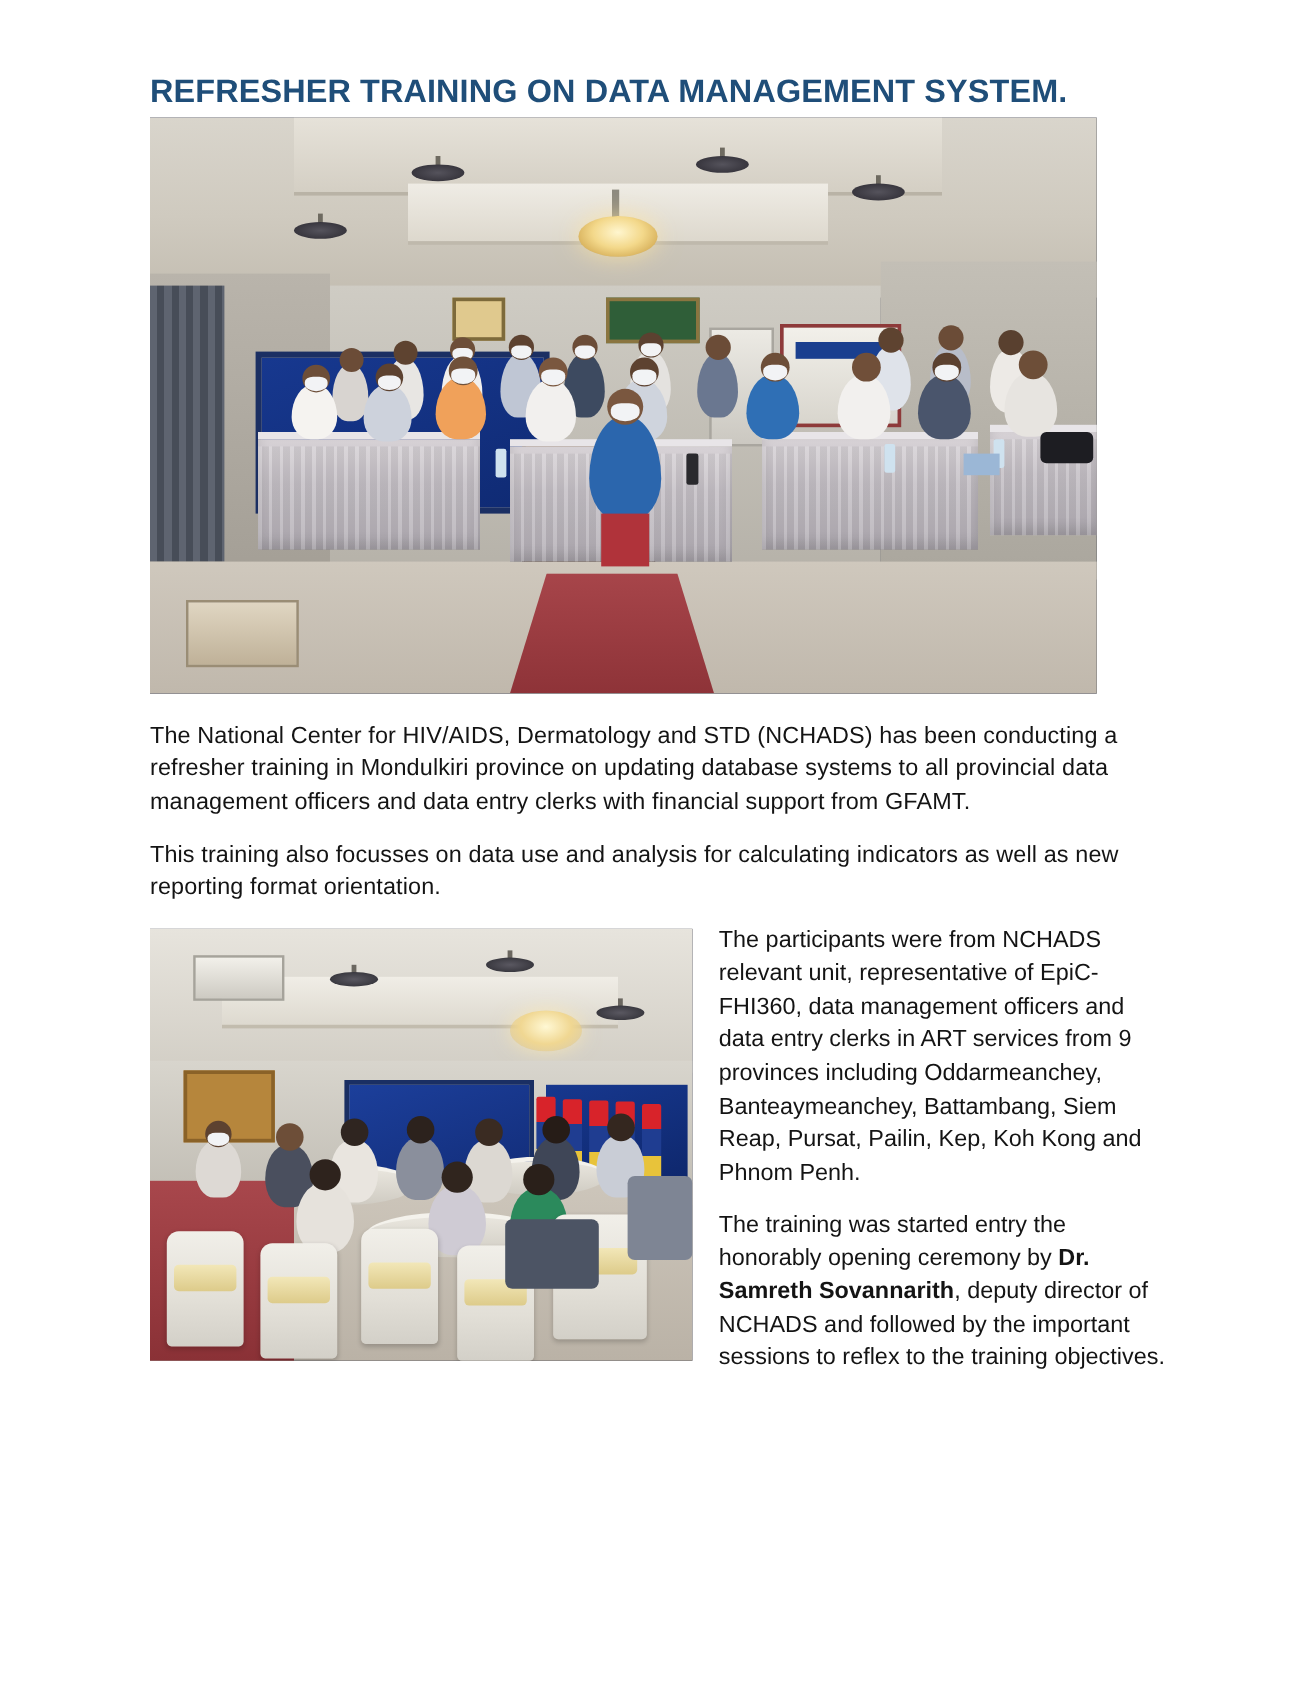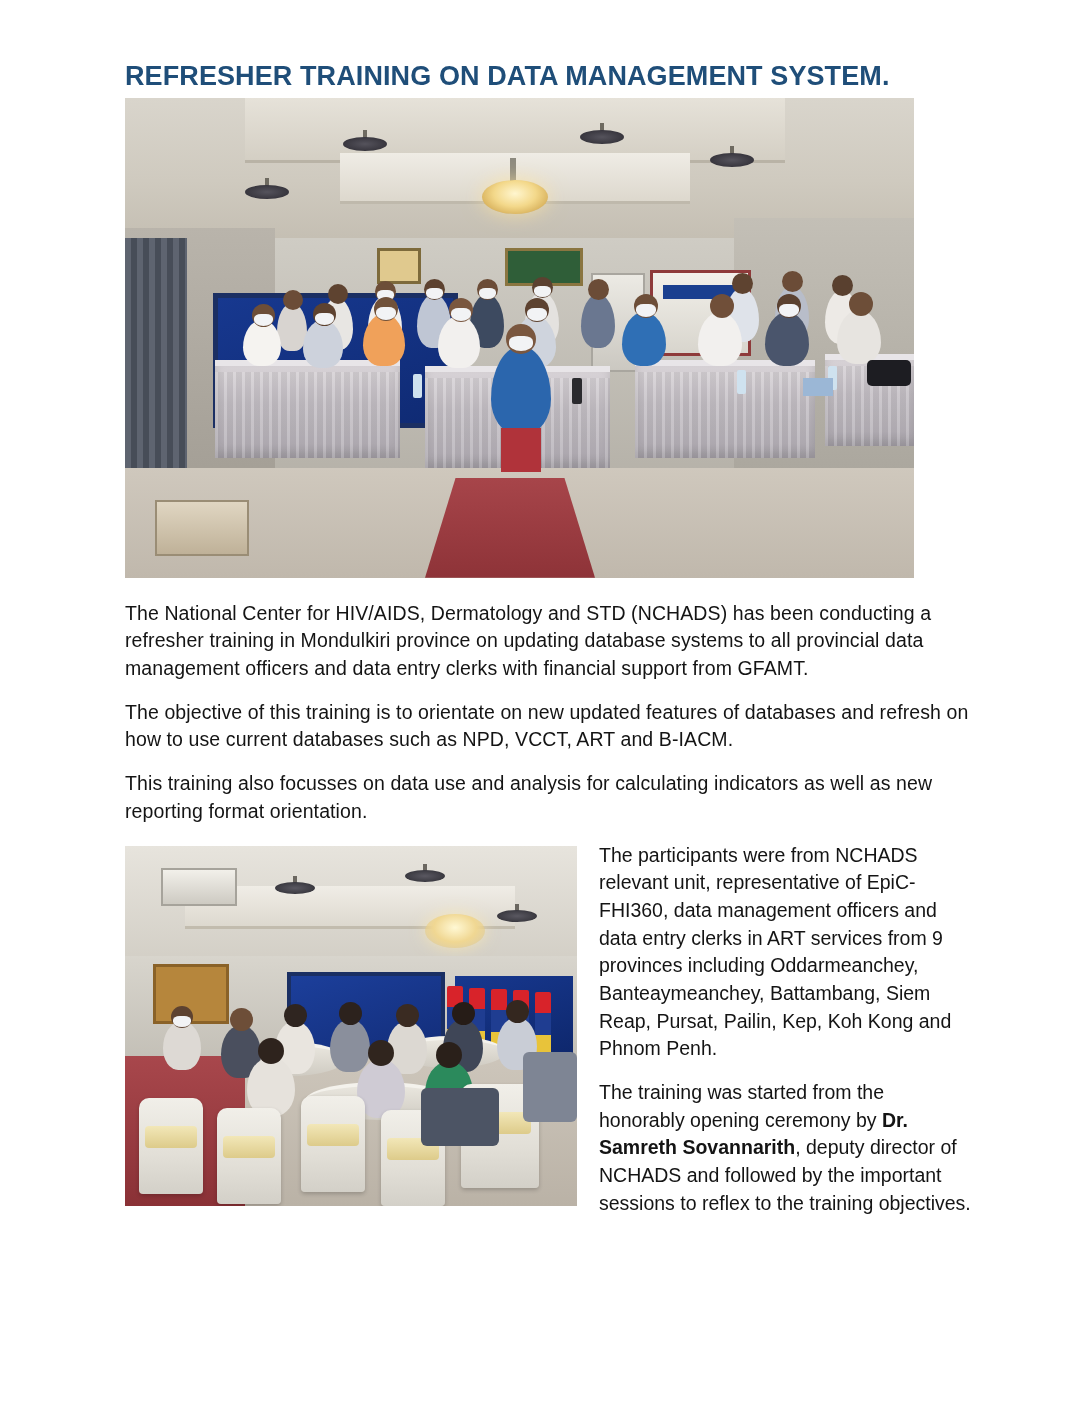--- a/index.html
+++ b/index.html
@@ -392,21 +392,20 @@
     <div style="position:absolute; left:288px; top:276px; width:9px; height:24px; background:#cfe2ef; border-radius:2px;"></div>
     <div style="position:absolute; left:447px; top:280px; width:10px; height:26px; background:#2a2a2e; border-radius:2px;"></div>
     <div style="position:absolute; left:612px; top:272px; width:9px; height:24px; background:#cfe2ef; border-radius:2px;"></div>
     <div style="position:absolute; left:703px; top:268px; width:9px; height:24px; background:#cfe2ef; border-radius:2px;"></div>
     <div style="position:absolute; left:678px; top:280px; width:30px; height:18px; background:#9bb7d6;"></div>
     <div style="position:absolute; left:742px; top:262px; width:44px; height:26px; background:#1d1d22; border-radius:5px;"></div>
   </div>
 
   <div class="body-text">
     <p>The National Center for HIV/AIDS, Dermatology and STD (NCHADS) has been conducting a refresher training in Mondulkiri province on updating database systems to all provincial data management officers and data entry clerks with financial support from GFAMT.</p>
-    <p>The objective of this training is to orientate on new updated features of databases and refresh on how to use current databases such as NPD, VCCT, ART and B-IACM.</p>
     <p>This training also focusses on data use and analysis for calculating indicators as well as new reporting format orientation.</p>
   </div>
 
   <div class="two-col">
     <div class="photo-second">
       <div class="p2-ceiling"></div>
       <div class="p2-ceil-trim"></div>
       <div class="p2-ac"></div>
       <div class="p2-fan" style="left:150px; top:30px;">
           <div class="pole"></div>
@@ -485,17 +484,17 @@
         </div>
       <div class="p2-chair" style="left:336px; bottom:18px; width:78px; height:104px;">
           <div class="p2-bow" style="width:64px;"></div>
         </div>
       <div style="position:absolute; left:296px; bottom:60px; width:78px; height:58px; background:#4c5464; border-radius:6px;"></div>
       <div style="position:absolute; left:398px; bottom:84px; width:54px; height:70px; background:#7e8594; border-radius:6px;"></div>
     </div>
 
     <div class="wrap-text">
       <p>The participants were from NCHADS relevant unit, representative of EpiC-FHI360, data management officers and data entry clerks in ART services from 9 provinces including Oddarmeanchey, Banteaymeanchey, Battambang, Siem Reap, Pursat, Pailin, Kep, Koh Kong and Phnom Penh.</p>
-      <p><span>The training was started from the honorably opening ceremony by </span><b>Dr. Samreth Sovannarith</b><span>, deputy director of NCHADS and followed by the important sessions to reflex to the training objectives.</span></p>
+      <p><span>The training was started entry the honorably opening ceremony by </span><b>Dr. Samreth Sovannarith</b><span>, deputy director of NCHADS and followed by the important sessions to reflex to the training objectives.</span></p>
     </div>
   </div>
 
 </div>
 
 </body></html>

